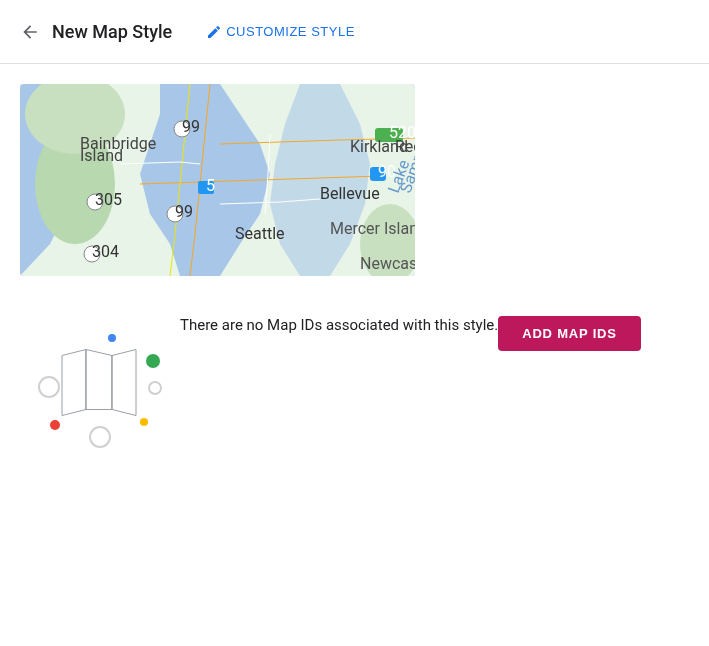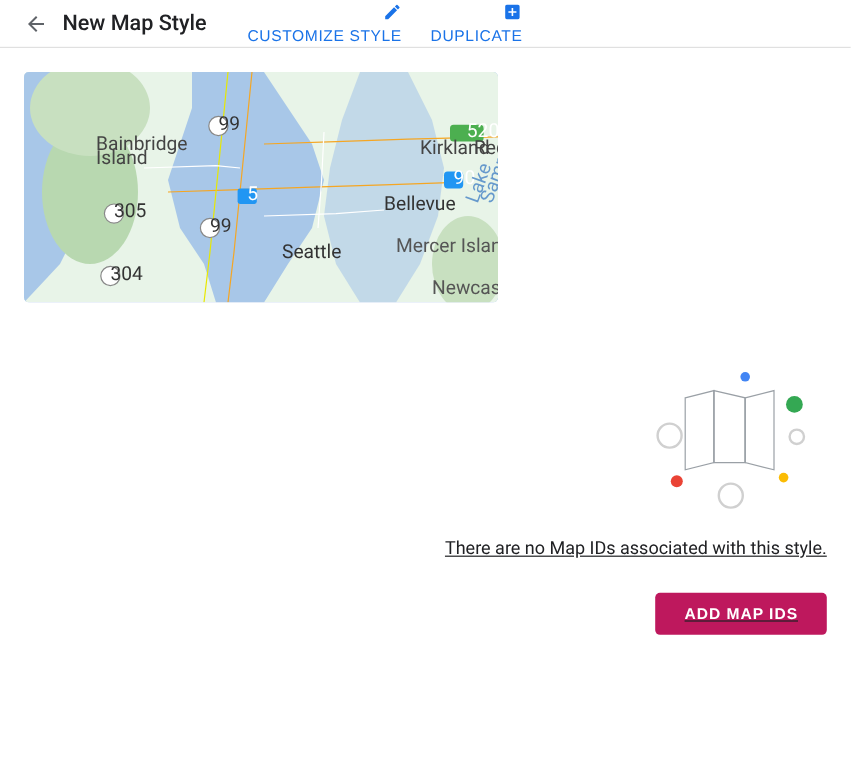--- a/index.html
+++ b/index.html
@@ -10,21 +10,21 @@
       width: 709px;
       height: 646px;
       overflow: hidden;
     }
 
     
     .header {
       display: flex;
       align-items: center;
       padding: 16px 16px;
-      height: 40px;
+      height: 64px;
       border-bottom: 1px solid #e0e0e0;
       gap: 8px;
     }
     .back-btn {
       cursor: pointer;
       color: #5f6368;
       display: flex;
       align-items: center;
       padding: 4px;
       border: none;
@@ -37,32 +37,31 @@
       margin-right: 8px;
     }
     .header-actions {
       display: flex;
       align-items: center;
       gap: 4px;
       margin-left: 8px;
     }
     .header-btn {
       display: flex;
-      align-items: flex-end;
+      align-items: center;
       gap: 4px;
       padding: 6px 10px;
       font-size: 13px;
       font-weight: 500;
       color: #1a73e8;
       background: none;
       border: none;
       cursor: pointer;
       text-transform: uppercase;
       letter-spacing: 0.5px;
-      flex-direction: column;
     }
     .header-btn svg { width: 16px; height: 16px; }
 
     
     .main {
       padding: 20px 20px;
       display: flex;
       flex-direction: column;
       align-items: flex-start;
     }
@@ -79,25 +78,23 @@
 
     
     .map-svg {
       width: 100%;
       height: 100%;
     }
 
     
     .empty-state {
       display: flex;
-      flex-direction: column;
-      align-items: flex-end;
+      align-items: flex-start;
       width: 100%;
       margin-top: 40px;
-      text-decoration: underline;
     }
 
     .map-illustration {
       position: relative;
       width: 160px;
       height: 140px;
       margin-bottom: 16px;
     }
 
     .map-fold-icon {
@@ -149,26 +146,20 @@
   <div class="header-actions">
 
     <button class="header-btn">
       <svg viewBox="0 0 24 24" fill="#1a73e8">
         <path d="M3 17.25V21h3.75L17.81 9.94l-3.75-3.75L3 17.25zM20.71 7.04c.39-.39.39-1.02 0-1.41l-2.34-2.34a1 1 0 00-1.41 0l-1.83 1.83 3.75 3.75 1.83-1.83z"></path>
       </svg>
       <span>CUSTOMIZE STYLE</span>
     </button>
 
 
-    <button class="header-btn">
-      <svg viewBox="0 0 24 24" fill="#1a73e8">
-        <path d="M19 3H5c-1.1 0-2 .9-2 2v14c0 1.1.9 2 2 2h14c1.1 0 2-.9 2-2V5c0-1.1-.9-2-2-2zm-2 10h-4v4h-2v-4H7v-2h4V7h2v4h4v2z"></path>
-      </svg>
-      <span>DUPLICATE</span>
-    </button>
 
   </div>
 </div>
 
 <div class="main">
 
   <div class="map-preview">
     <svg class="map-svg" viewBox="0 0 395 192" xmlns="http://www.w3.org/2000/svg">
 
       <rect width="395" height="192" fill="#a8c7e8"></rect>

